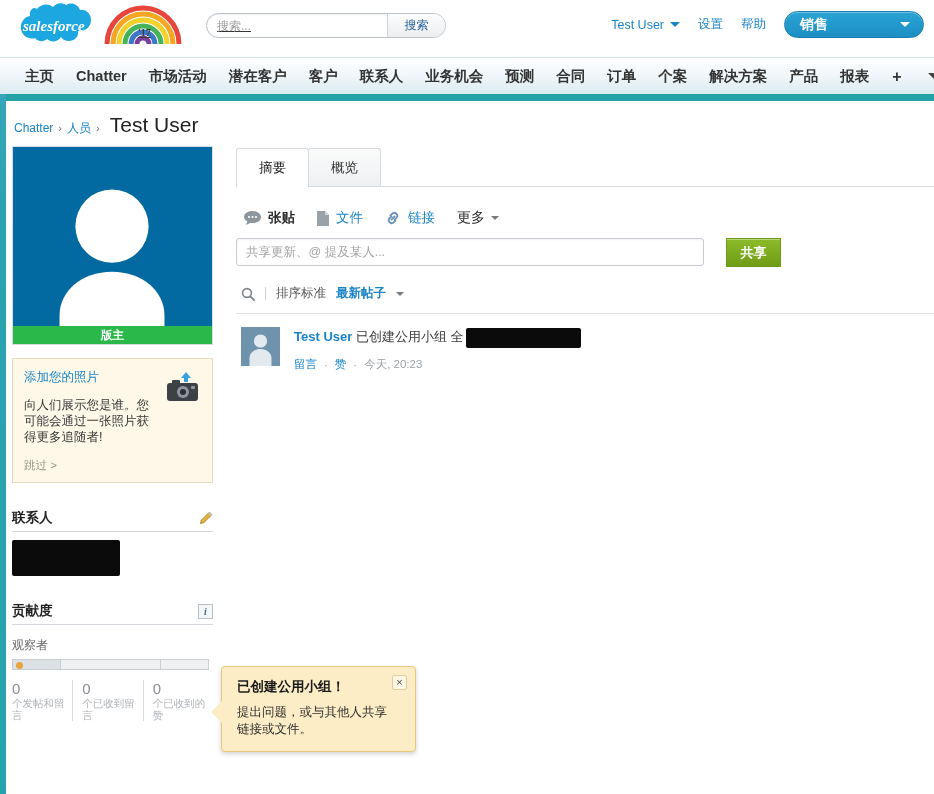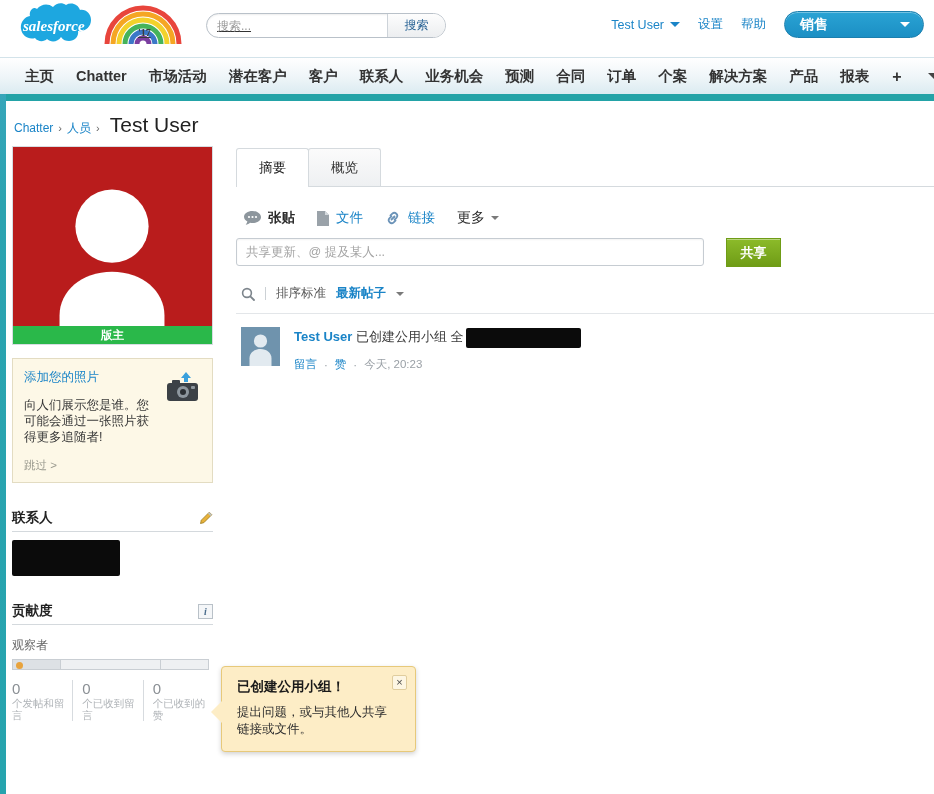--- a/index.html
+++ b/index.html
@@ -104,21 +104,21 @@
   .crumb-sep { font-size:11px; color:#666; }
   .crumb-title { font-size:21px; color:#222; margin-left:5px; }
 
   
   .body-wrap { display:flex; padding-left:12px; }
   .col-left { width:202px; flex:0 0 202px; }
   .col-right { flex:1; padding-left:22px; }
 
   
   .photo-box {
-    width:201px; height:199px; background:#b91c1c; position:relative;
+    width:201px; height:199px; background:#0369a1; position:relative;
     border:1px solid #d7dde2;
   }
   .photo-silhouette { position:absolute; left:0; top:0; width:100%; height:100%; }
   .mod-badge {
     position:absolute; left:0; bottom:0; width:100%; height:18px;
     background:#2ab84a; color:#fff; font-size:11.5px; font-weight:bold;
     display:flex; align-items:center; justify-content:center;
   }
 
   

